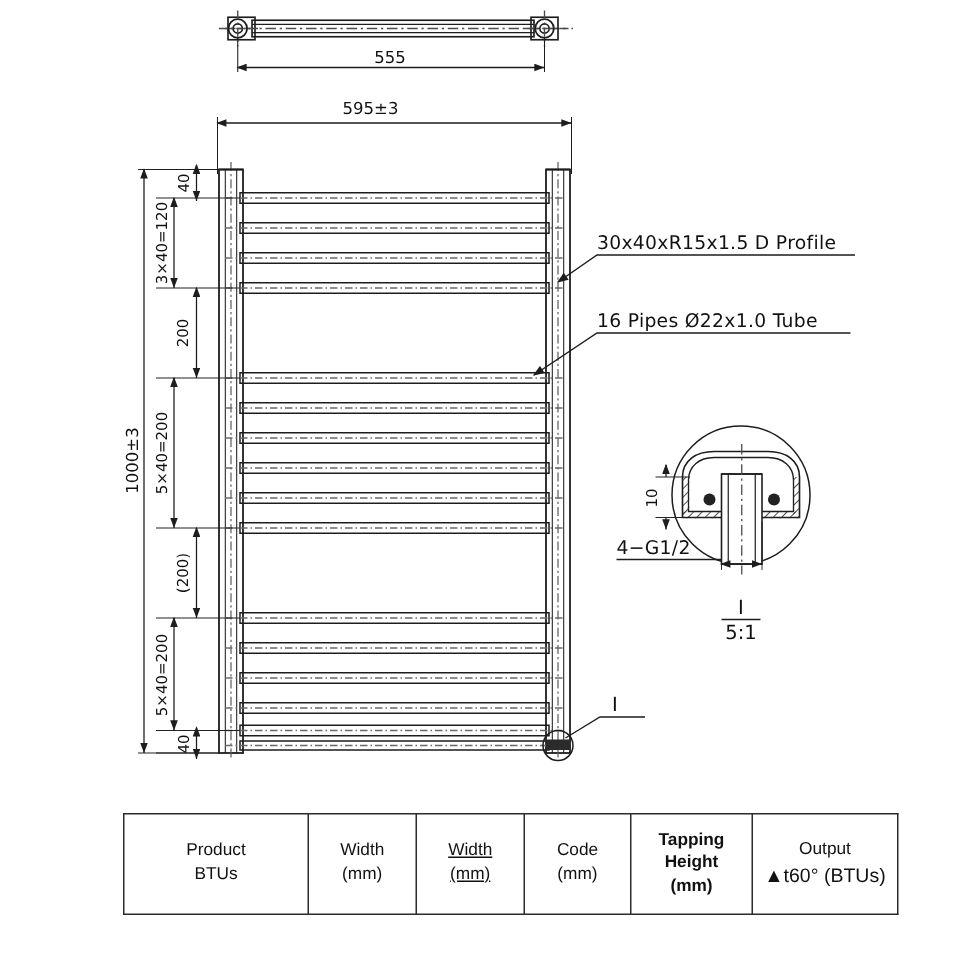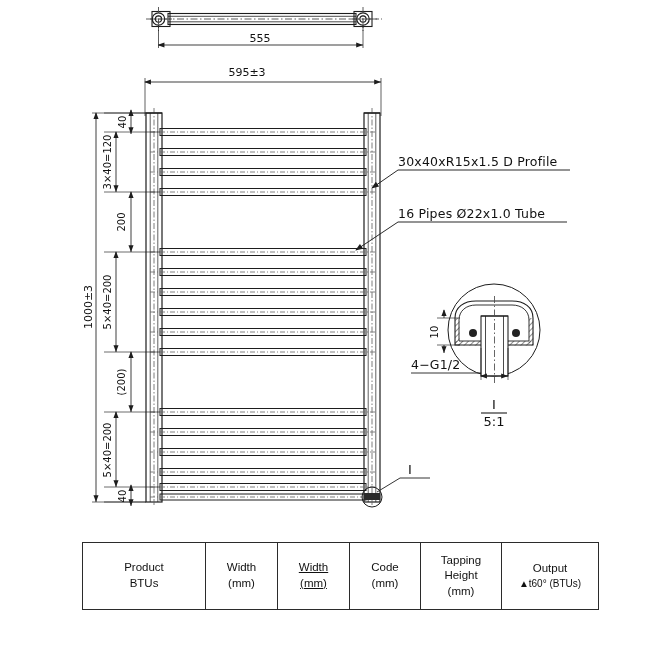--- a/index.html
+++ b/index.html
@@ -66,24 +66,24 @@
     color: #111;
     line-height: 1.35;
     padding: 4px 2px;
   }
   #spec-table tr.header-row td { height: 58px; }
   #spec-table tr.data-row td { height: 30px; }
   .col-code   { width: 118px; }
   .col-height { width: 67px; }
   .col-width  { width: 67px; text-decoration: underline; }
   .col-depth  { width: 66px; }
-  .col-tap    { width: 76px; }
+  .col-tap    { width: 76px; font-weight: bold; }
   .col-output { width: 92px; }
   .hdr-line { display: block; }
-  .tri { font-size: 10px; text-align: center; }
+  .tri { font-size: 13px; text-align: center; }
 </style>
 </head>
 <body>
 
 <div id="drawing-root">
 
   <svg class="tech" viewBox="0 0 650 650">
     <defs>
       <marker id="arrIn" markerWidth="9" markerHeight="9" refX="8" refY="3" orient="auto" markerUnits="strokeWidth">
         <path d="M0,0 L8,3 L0,6 z" fill="#1d1d1d"></path>

